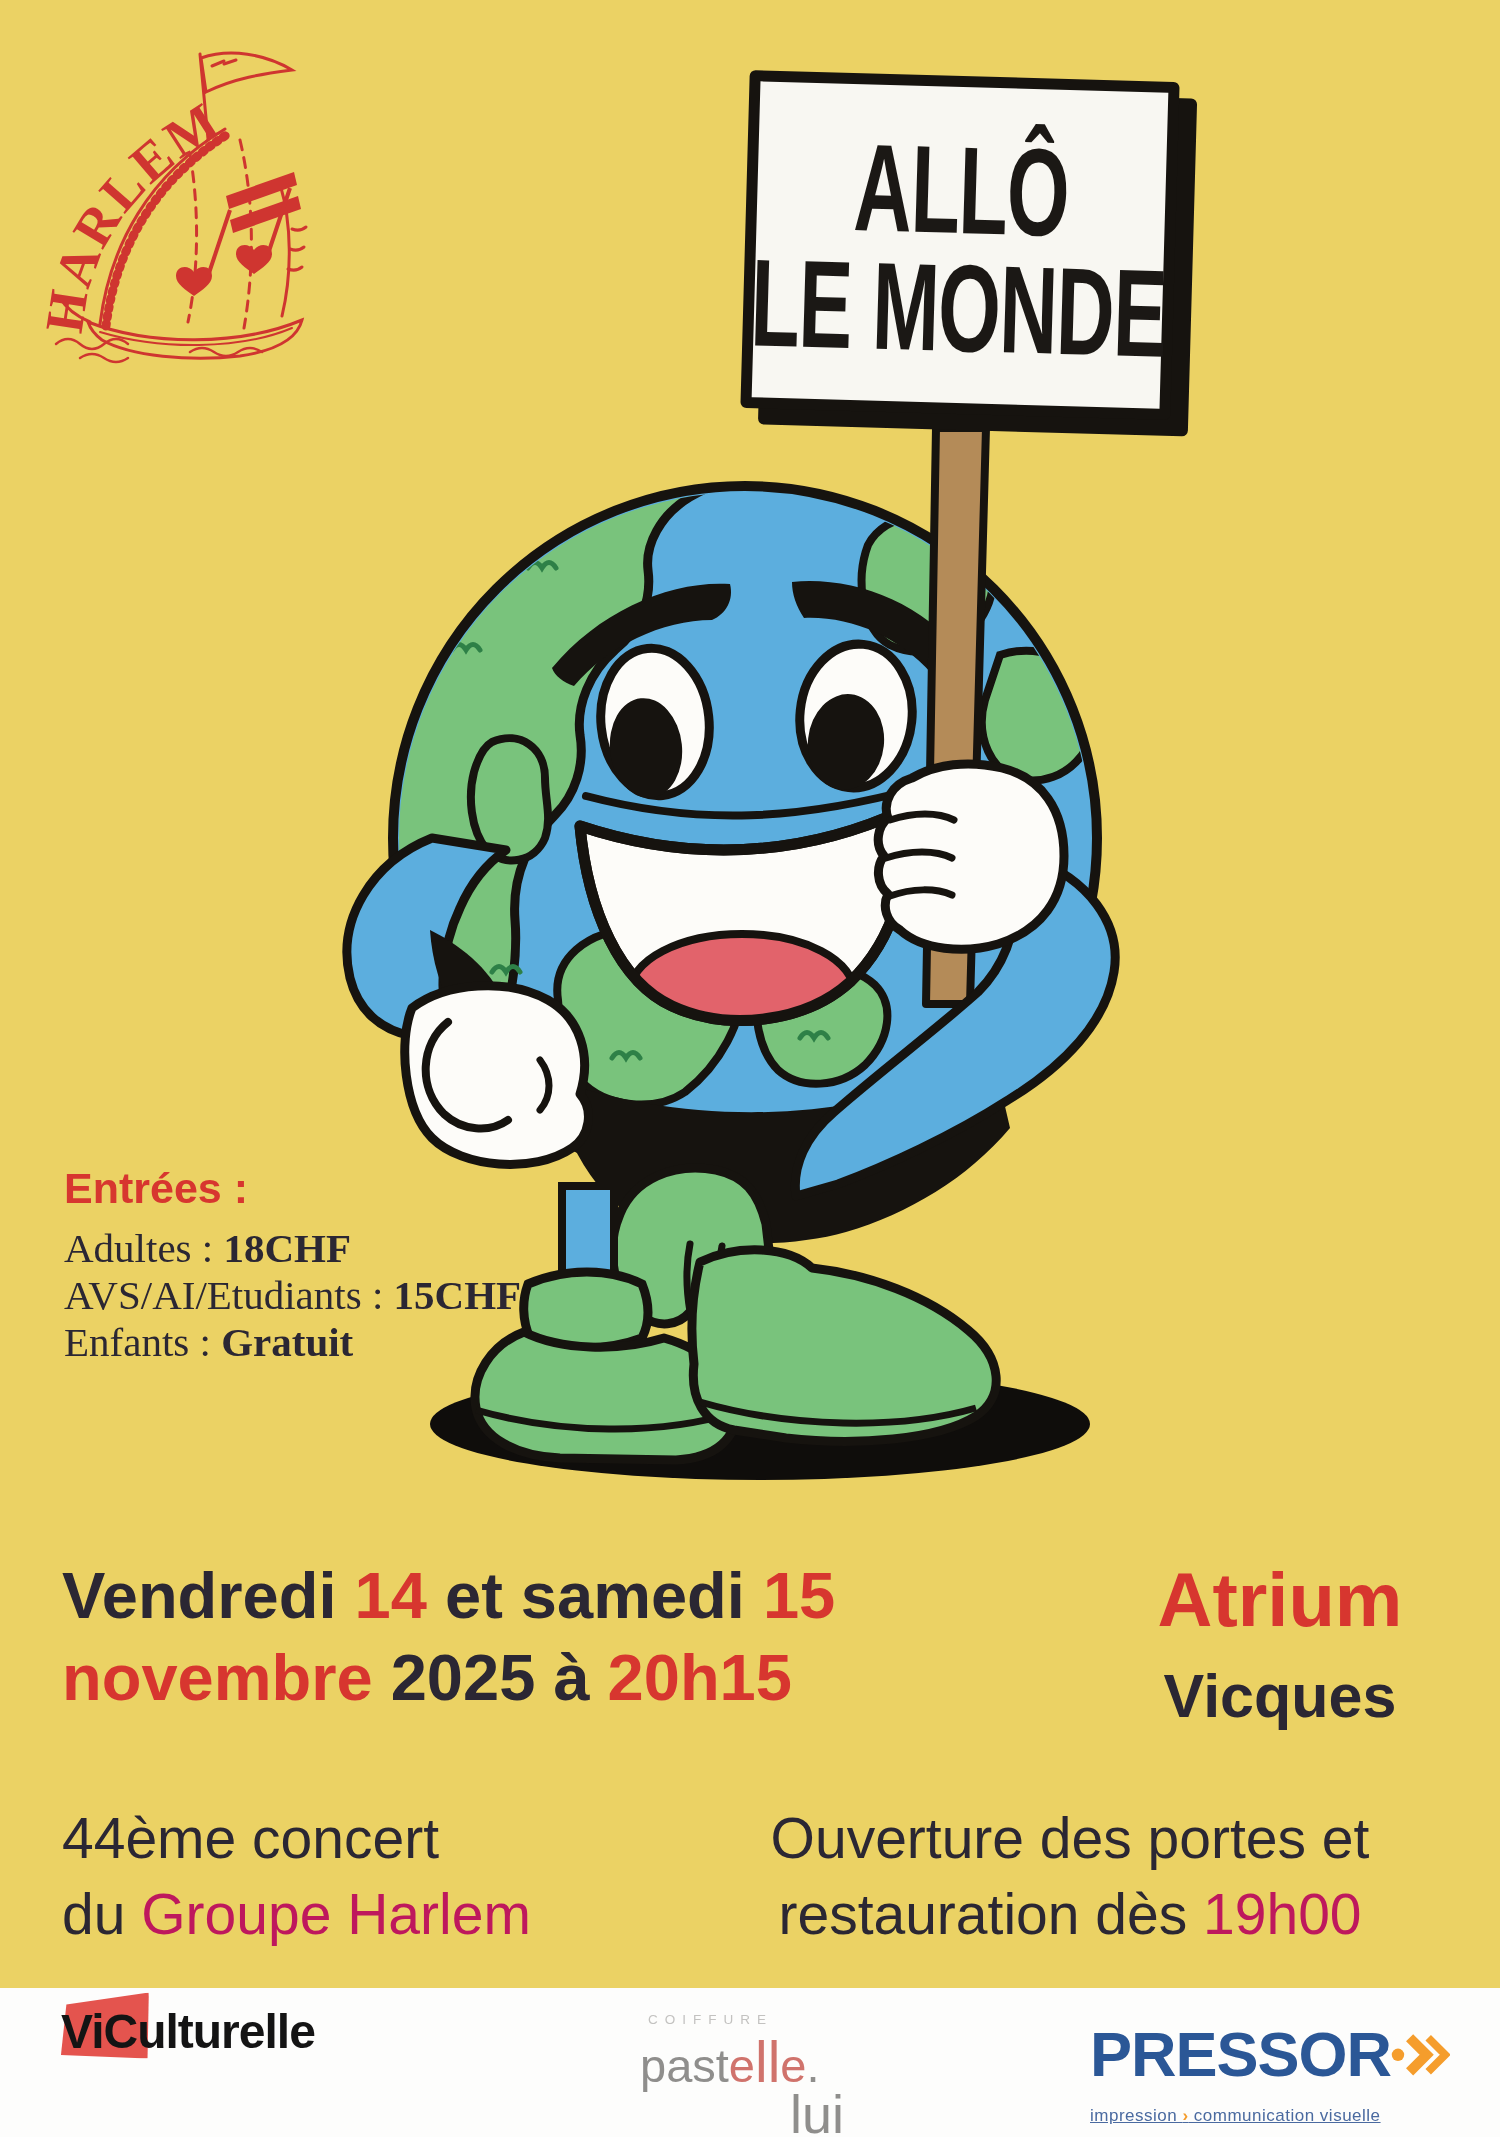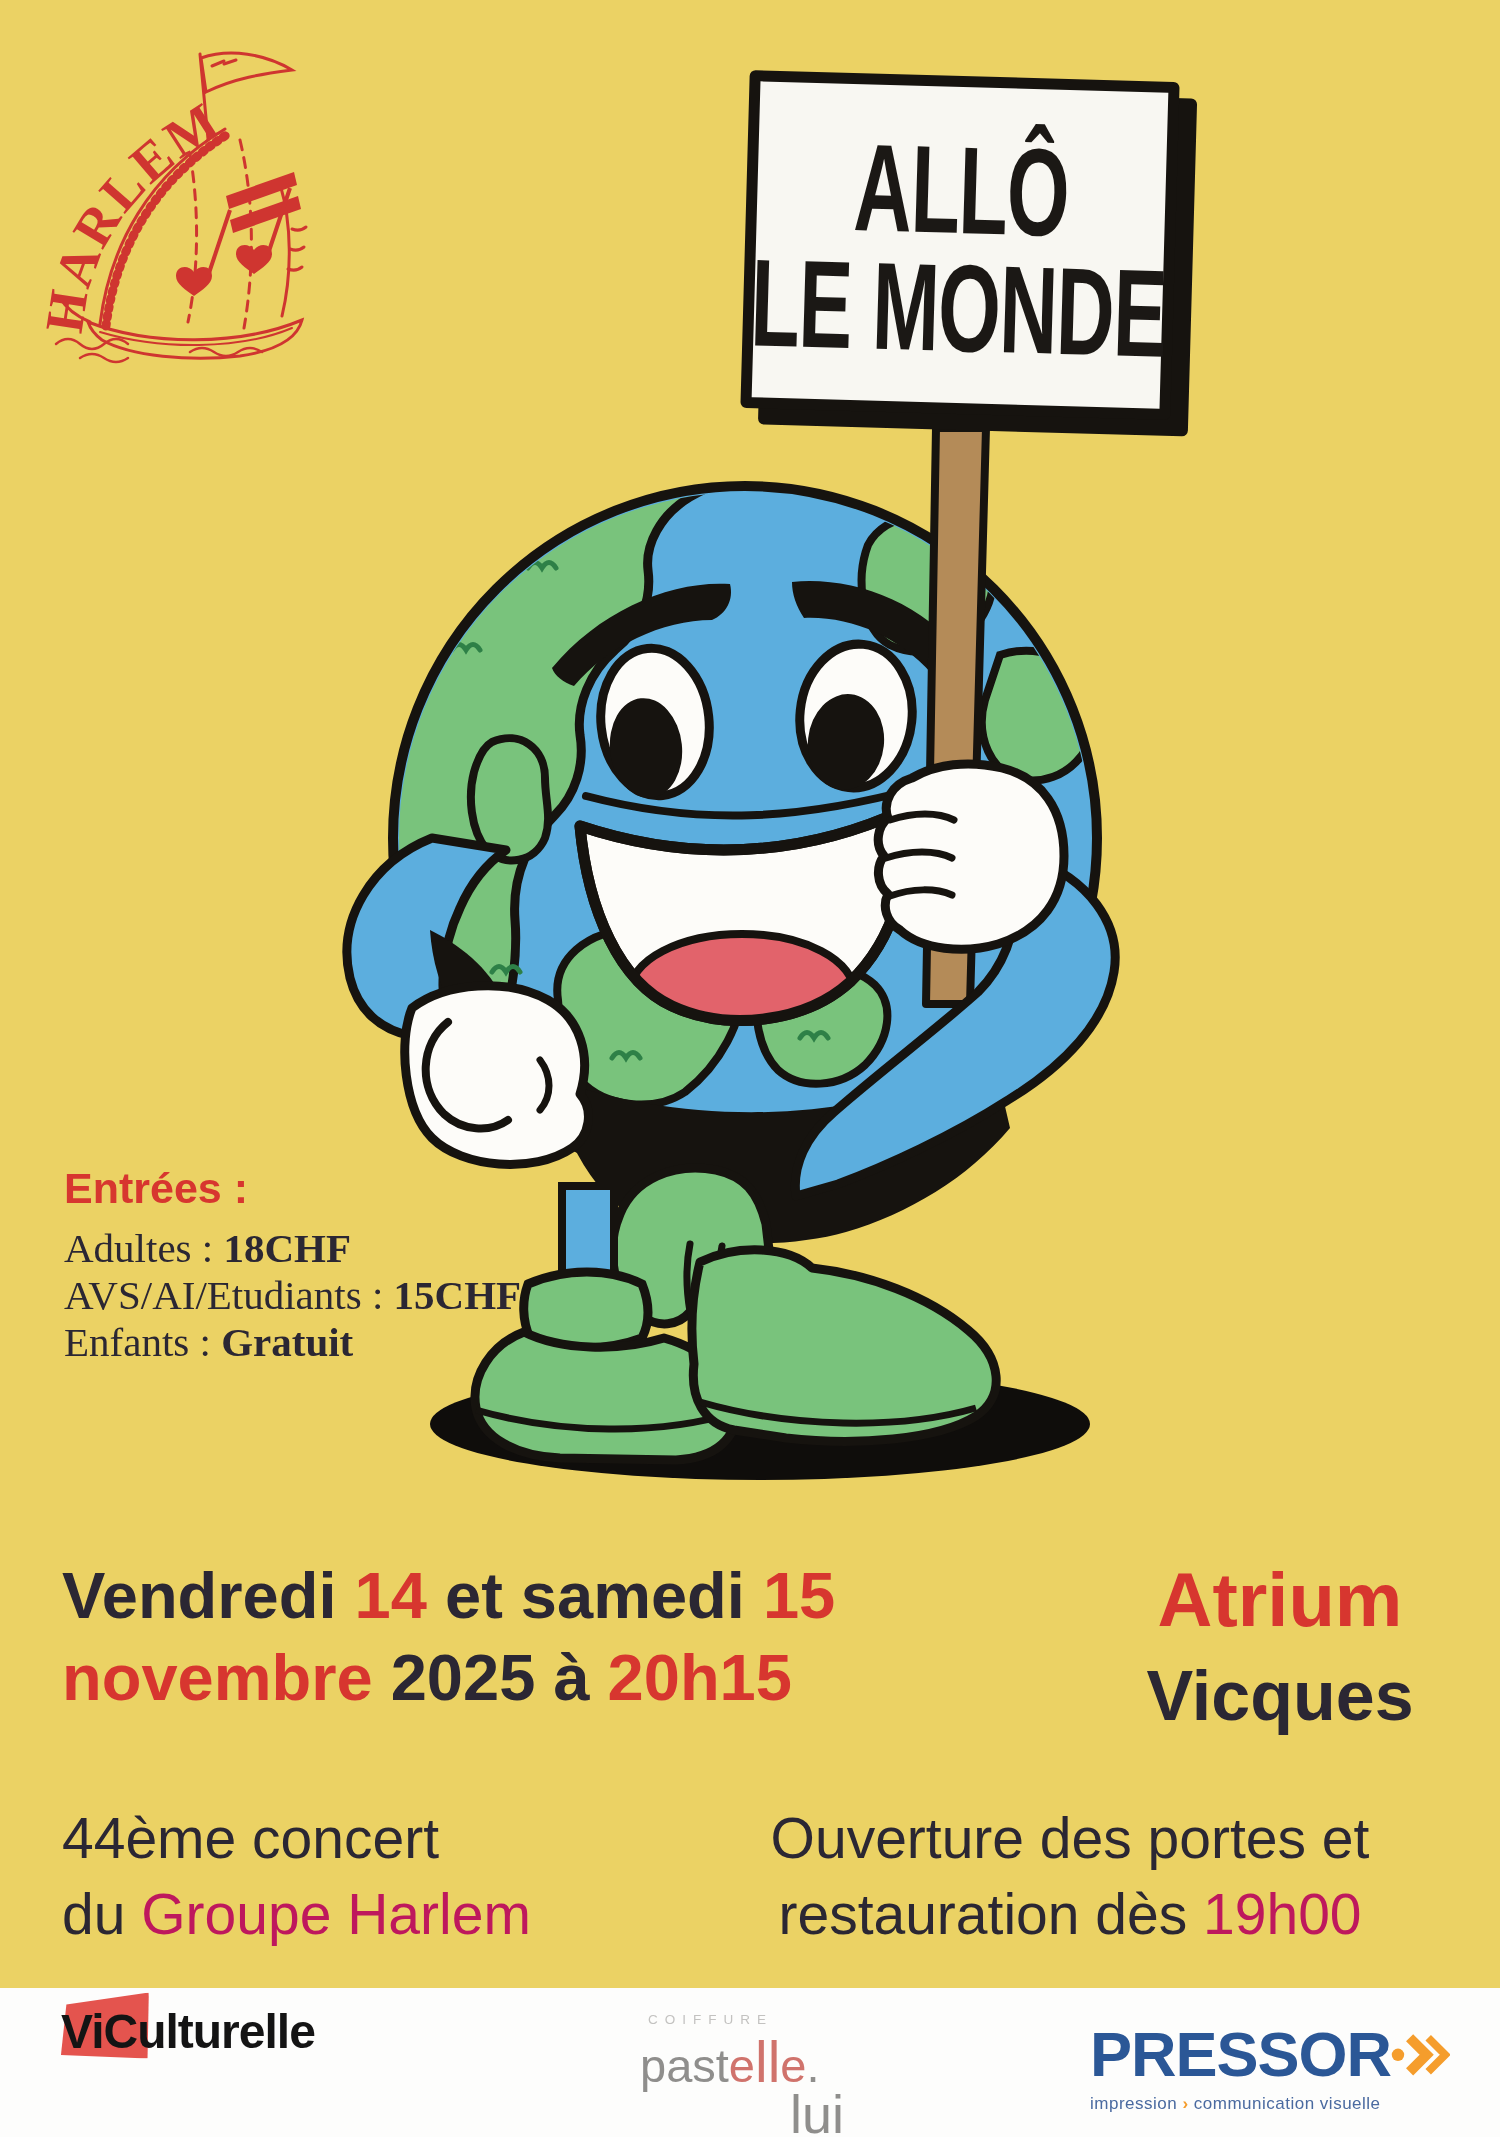--- a/index.html
+++ b/index.html
@@ -31,21 +31,21 @@
   .pricing{position:absolute;left:64px;top:1164px;color:#2b2733;}
   .pricing-heading{color:#d7362f;font-weight:700;font-size:43px;margin-bottom:12px;}
   .pricing-row{font-size:41px;line-height:47px;font-weight:400;font-family:Liberation Serif, serif;}
   .pricing-row b{font-weight:700;}
   
   .date-block{position:absolute;left:62px;top:1555px;font-size:65px;line-height:82px;font-weight:700;color:#2b2733;white-space:nowrap;}
   .red{color:#d7362f;}
   
   .venue{position:absolute;left:1080px;top:1552px;width:400px;text-align:center;white-space:nowrap;}
   .venue-hall{font-size:76px;line-height:96px;font-weight:800;color:#d7362f;}
-  .venue-city{font-size:70px;line-height:96px;font-weight:600;color:#2b2733;}
+  .venue-city{font-size:61px;line-height:96px;font-weight:600;color:#2b2733;}
   
   .concert{position:absolute;left:62px;top:1800px;font-size:57px;line-height:76px;font-weight:500;color:#2b2733;white-space:nowrap;}
   .concert .hl, .doors .hl{font-weight:400;color:#be185d;}
   .doors{position:absolute;left:720px;top:1800px;width:700px;text-align:center;font-size:57px;line-height:76px;font-weight:500;color:#2b2733;white-space:nowrap;}
   
   .footer{position:absolute;left:0;top:1988px;width:1500px;height:149px;background:#fdfdfc;}
   
   .vic{position:absolute;left:58px;top:1988px;width:330px;height:90px;}
   .vic-red{position:absolute;left:2px;top:6px;width:90px;height:66px;background:#e4544e;
     clip-path:polygon(8% 14%,100% 0,96% 100%,0 90%);transform:rotate(-2deg);}
@@ -54,21 +54,21 @@
   .pastelle{position:absolute;left:640px;top:2012px;width:240px;color:#8f8e8c;}
   .pastelle-kicker{font-size:13.5px;letter-spacing:7px;color:#c3c2c0;font-weight:500;margin-left:8px;}
   .pastelle-name{font-size:47px;font-weight:400;margin-top:2px;}
   .pastelle-name .elle{color:#d0736c;}
   .pastelle-name .tall{font-size:57px;}
   .pastelle-lui{font-size:54px;font-weight:400;margin-left:150px;margin-top:-12px;}
   
   .pressor{position:absolute;left:1090px;top:2018px;width:360px;}
   .pressor-row{display:flex;align-items:center;}
   .pressor-name{font-size:63px;font-weight:800;letter-spacing:-1px;color:#2b5796;}
-  .pressor-tagline{font-size:17px;color:#4a6aa0;letter-spacing:0.5px;margin-top:4px;}
+  .pressor-tagline{font-size:17px;color:#4a6aa0;letter-spacing:0.5px;margin-top:16px;text-decoration:underline;}
   .pressor-tagline .orange{color:#f59d2c;font-weight:700;}
 </style>
 </head>
 <body>
 
 <div class="poster">
 
   <svg id="artwork" viewBox="0 0 1500 2137" xmlns="http://www.w3.org/2000/svg">
     <defs>
       <clipPath id="globeClip">

